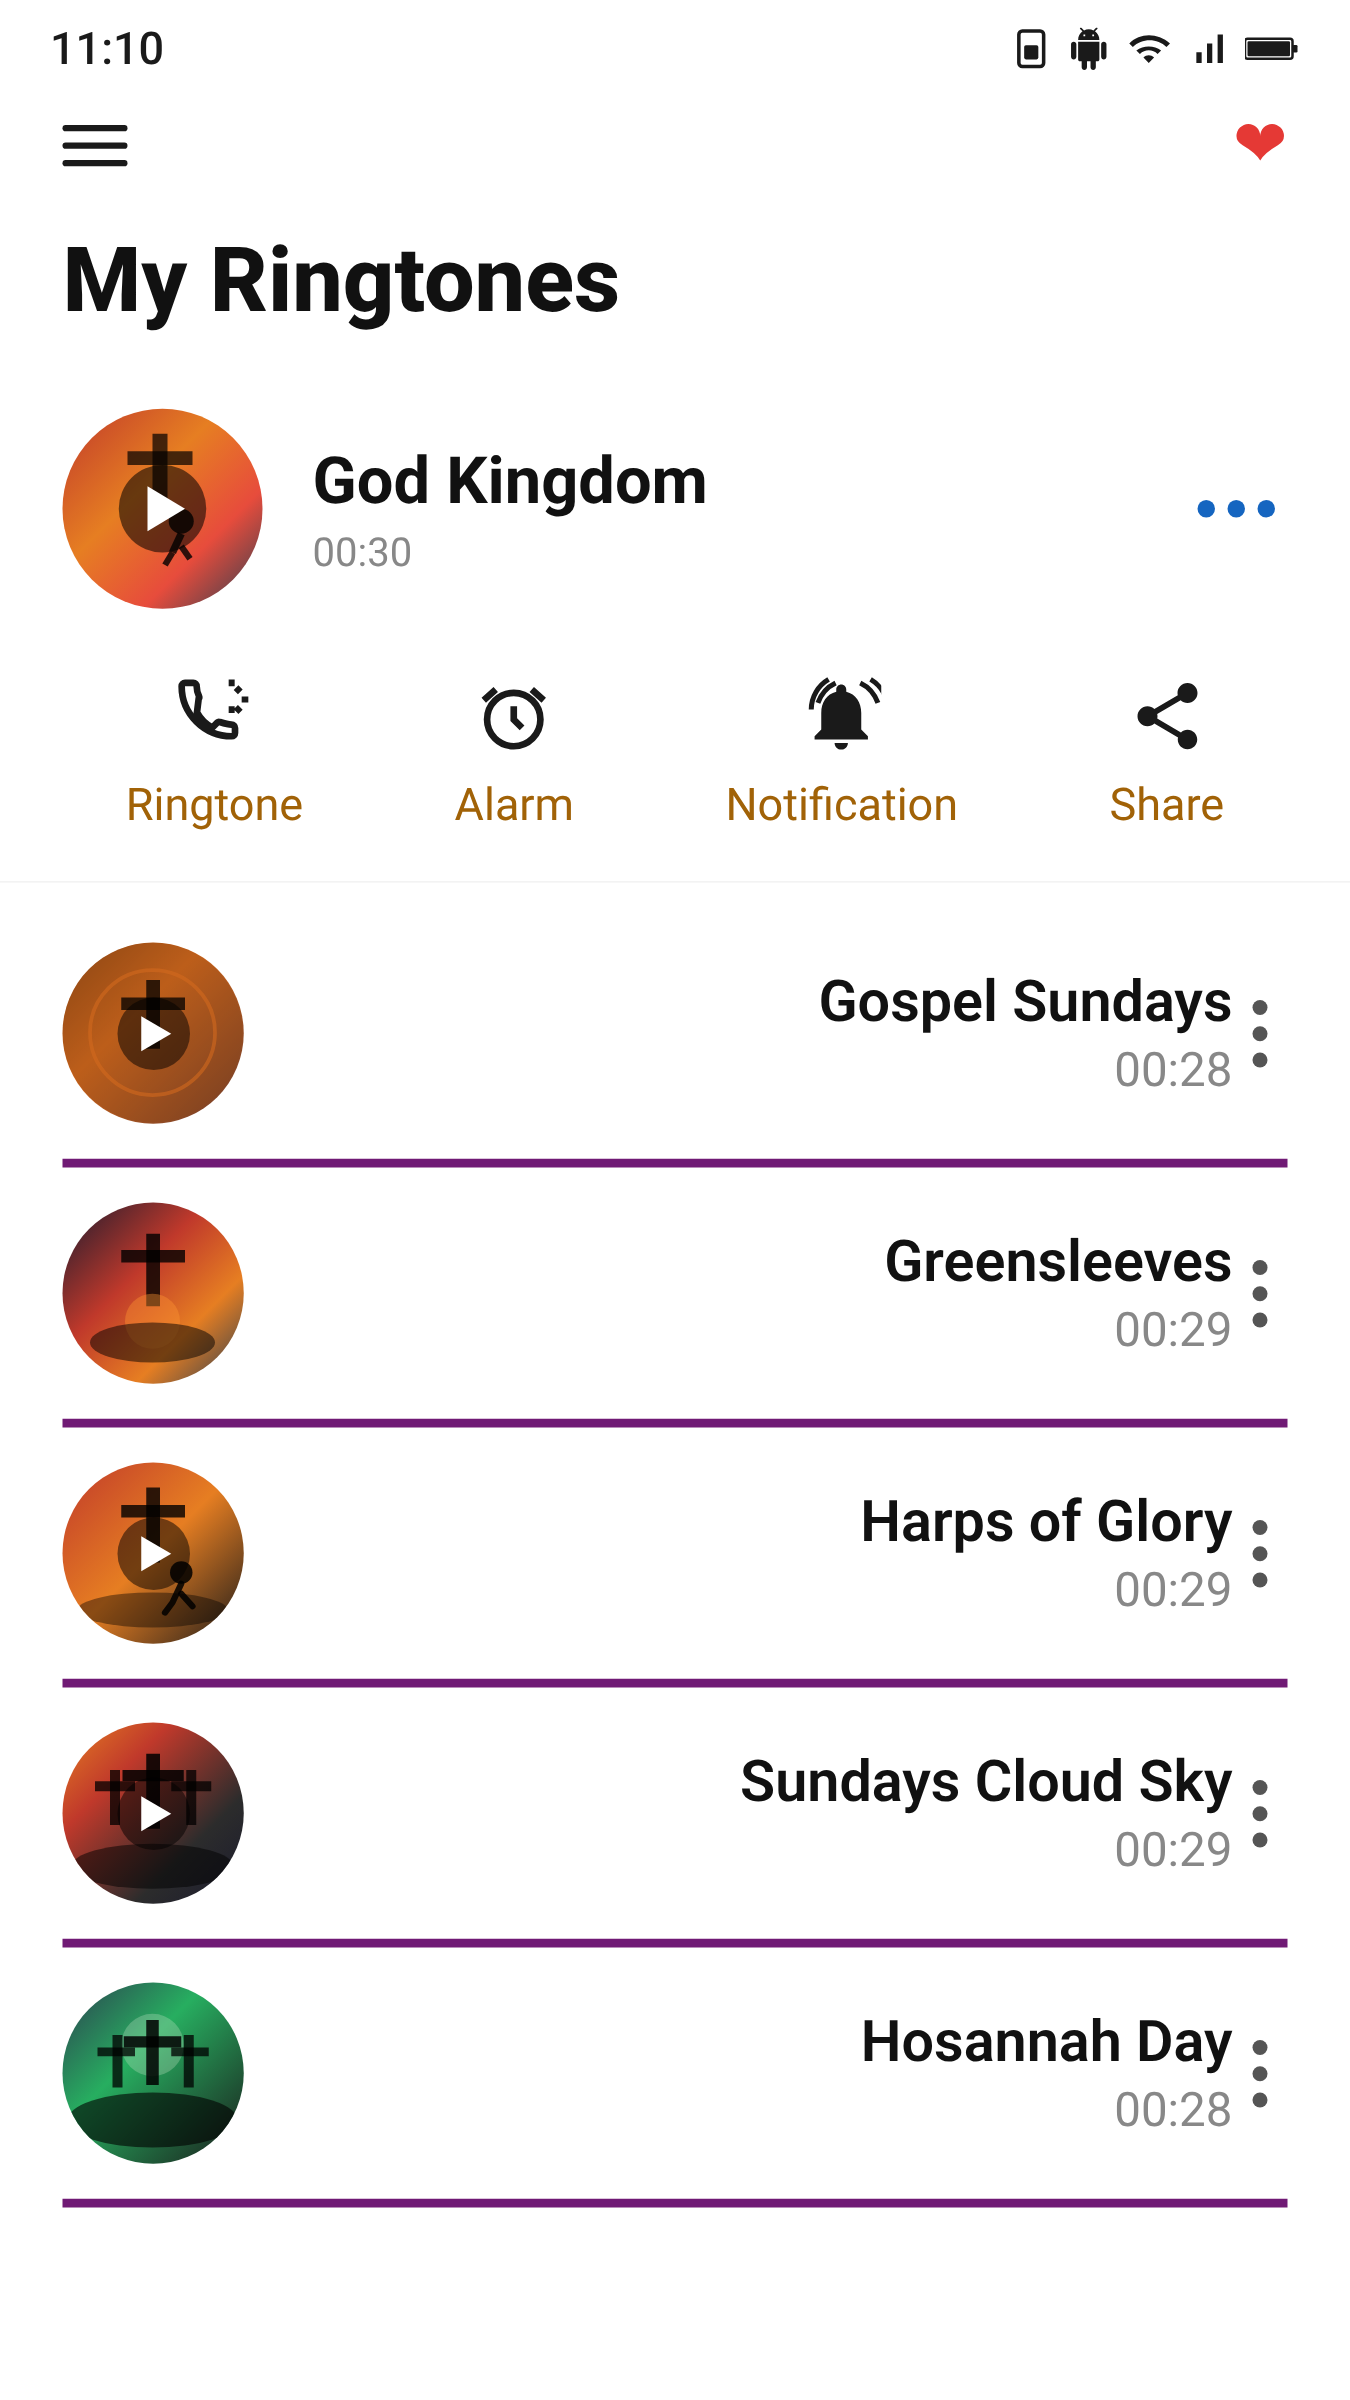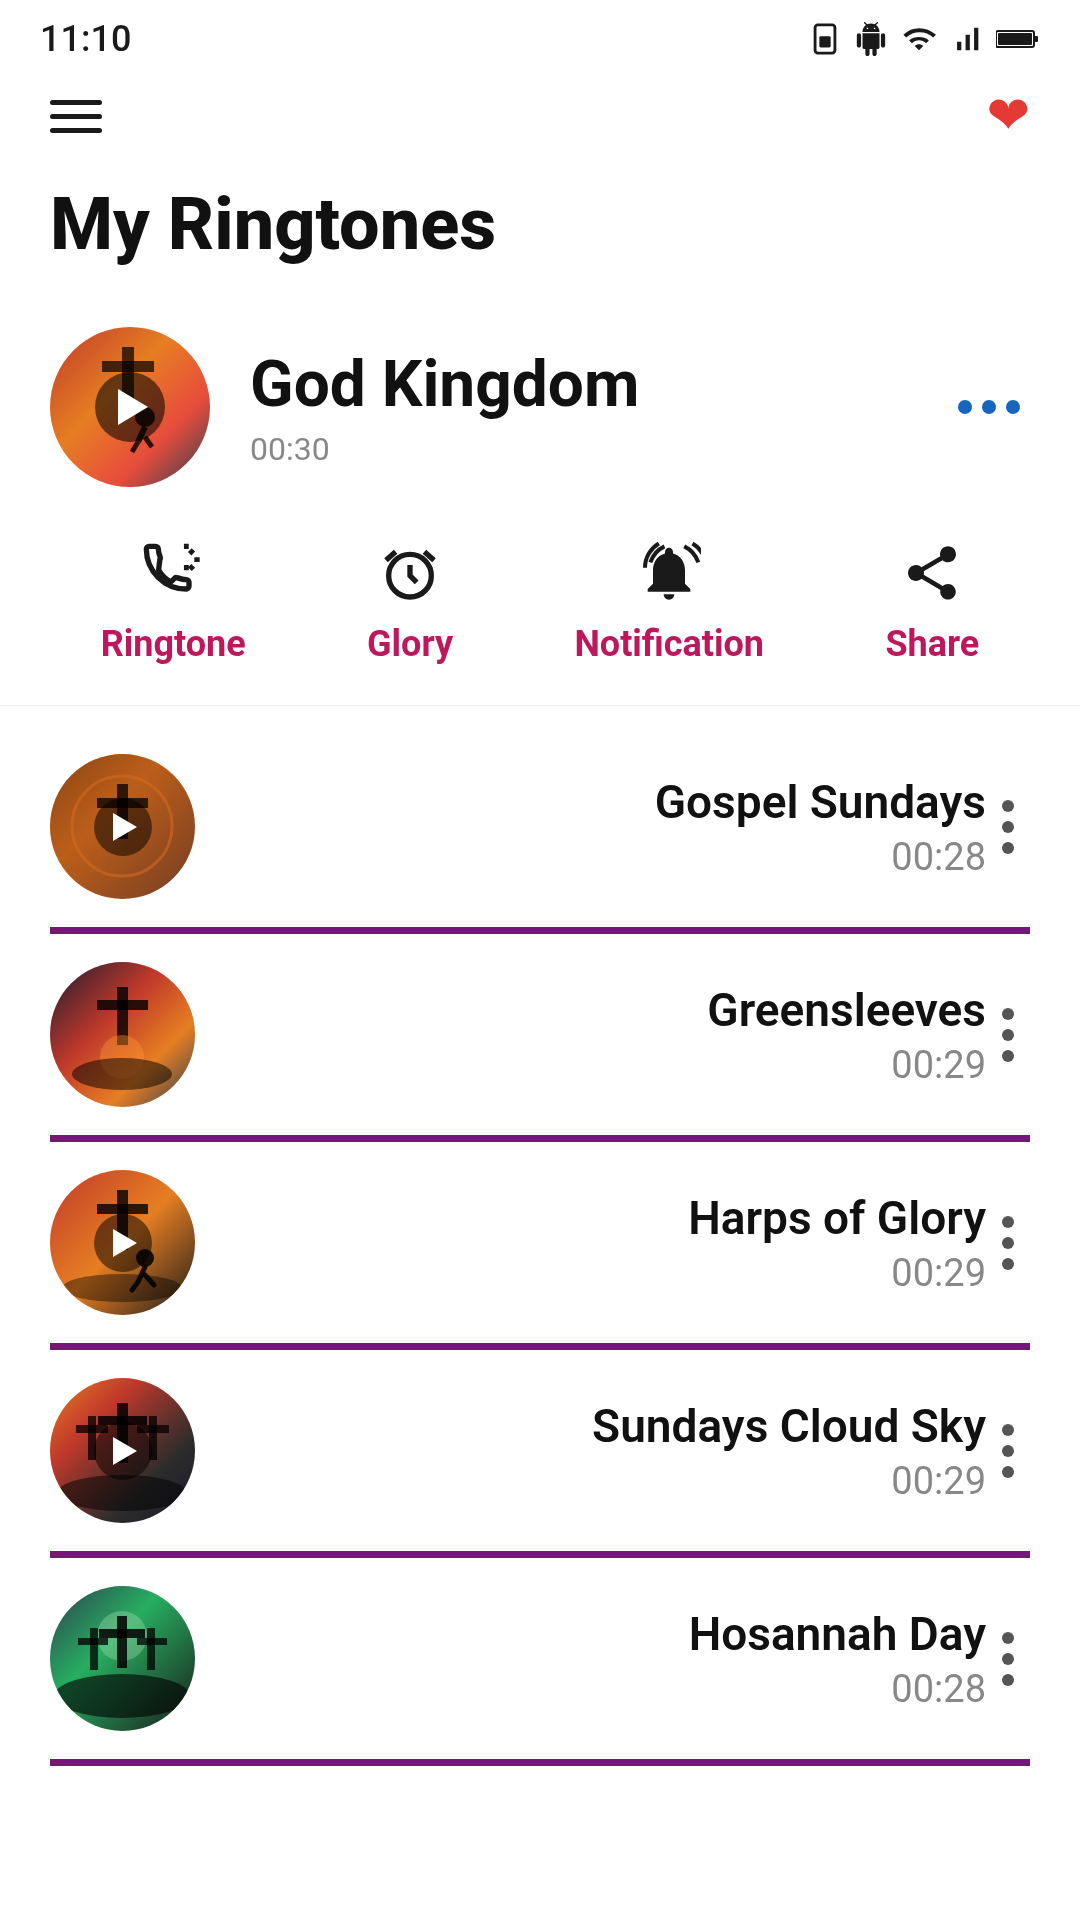--- a/index.html
+++ b/index.html
@@ -104,21 +104,21 @@
       border-top: 18px solid transparent;
       border-bottom: 18px solid transparent;
       border-left: 30px solid white;
       margin-left: 5px;
     }
     .featured-info {
       flex: 1;
       padding-left: 40px;
     }
     .featured-title {
-      font-size: 64px;
+      font-size: 52px;
       font-weight: 700;
       color: #111111;
     }
     .featured-duration {
       font-size: 32px;
       color: #888888;
       margin-top: 8px;
     }
     .more-dots-blue {
       display: flex;
@@ -152,22 +152,22 @@
     }
     .action-icon-wrap {
       width: 72px;
       height: 72px;
       display: flex;
       align-items: center;
       justify-content: center;
     }
     .action-label {
       font-size: 36px;
-      color: #be185d;
-      font-weight: 700;
+      color: #a16207;
+      font-weight: 400;
     }
 
     
     .ringtone-list {
       padding: 0 50px;
     }
     .ringtone-item {
       display: flex;
       align-items: center;
       padding: 28px 0;
@@ -341,21 +341,21 @@
   </div>
 
   <div class="action-item">
     <div class="action-icon-wrap">
       <svg width="64" height="64" viewBox="0 0 24 24" fill="none" stroke="#1a1a1a" stroke-width="2">
         <circle cx="12" cy="13" r="8"></circle>
         <path d="M12 9v4l2.5 2.5"></path>
         <path d="M6.6 4L3 7.2M17.4 4L21 7.2"></path>
       </svg>
     </div>
-    <span class="action-label">Glory</span>
+    <span class="action-label">Alarm</span>
   </div>
 
   <div class="action-item">
     <div class="action-icon-wrap">
       <svg width="64" height="64" viewBox="0 0 24 24" fill="#1a1a1a">
         <path d="M12 22c1.1 0 2-.9 2-2h-4c0 1.1.9 2 2 2zm6-6v-5c0-3.07-1.64-5.64-4.5-6.32V4c0-.83-.67-1.5-1.5-1.5s-1.5.67-1.5 1.5v.68C7.63 5.36 6 7.92 6 11v5l-2 2v1h16v-1l-2-2z"></path>
 
         <path d="M3 10c0-3.87 2.1-7.24 5.2-9.05M20.8.95C23.9 2.76 26 6.13 26 10" stroke="#1a1a1a" stroke-width="1.5" fill="none"></path>
         <path d="M5 8C5.9 5.4 7.8 3.2 10.3 2M17.7 2C20.2 3.2 22.1 5.4 23 8" stroke="#1a1a1a" stroke-width="1.5" fill="none"></path>
       </svg>

